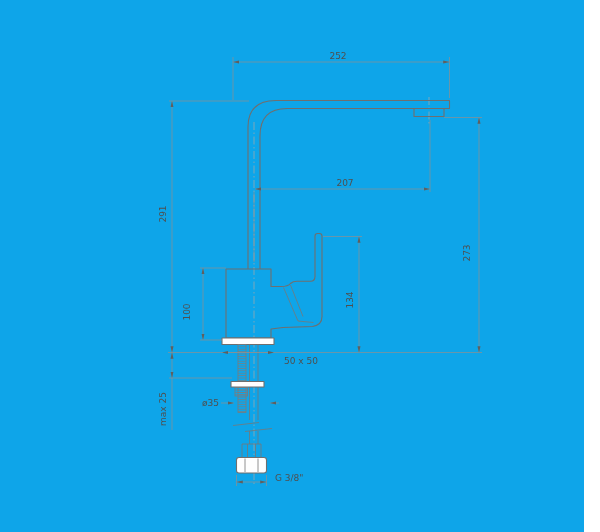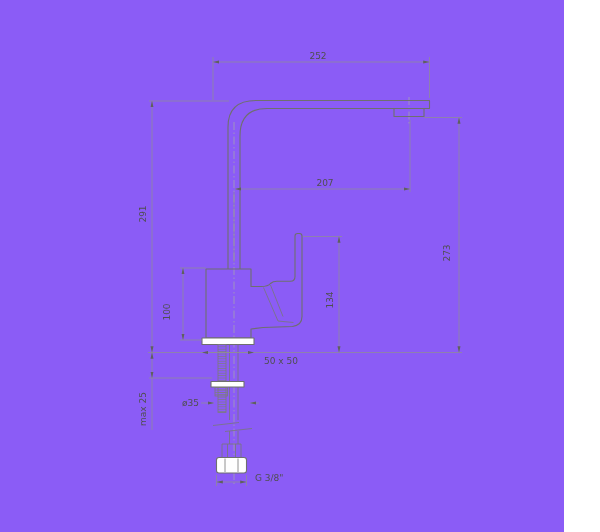--- a/index.html
+++ b/index.html
@@ -4,22 +4,23 @@
 <style>
   html, body {
     margin: 0;
     padding: 0;
     background: #ffffff;
   }
   .canvas {
     position: relative;
     width: 564px;
     height: 532px;
-    background: #8b5cf6;
+    background: #0ea5e9;
     overflow: hidden;
+    padding-left: 20px;
   }
   svg text {
     font-family: "DejaVu Sans", "Liberation Sans", sans-serif;
     font-size: 9px;
     fill: #4f4f4f;
   }
   .outline { stroke: #6f6f6f; stroke-width: 1.1; fill: none; stroke-linejoin: round; }
   .outline-fill { stroke: #6f6f6f; stroke-width: 1.1; fill: #ffffff; stroke-linejoin: round; }
   .thin { stroke: #777777; stroke-width: 0.8; fill: none; }
   .dim { stroke: #8f8f8f; stroke-width: 0.7; fill: none; }

